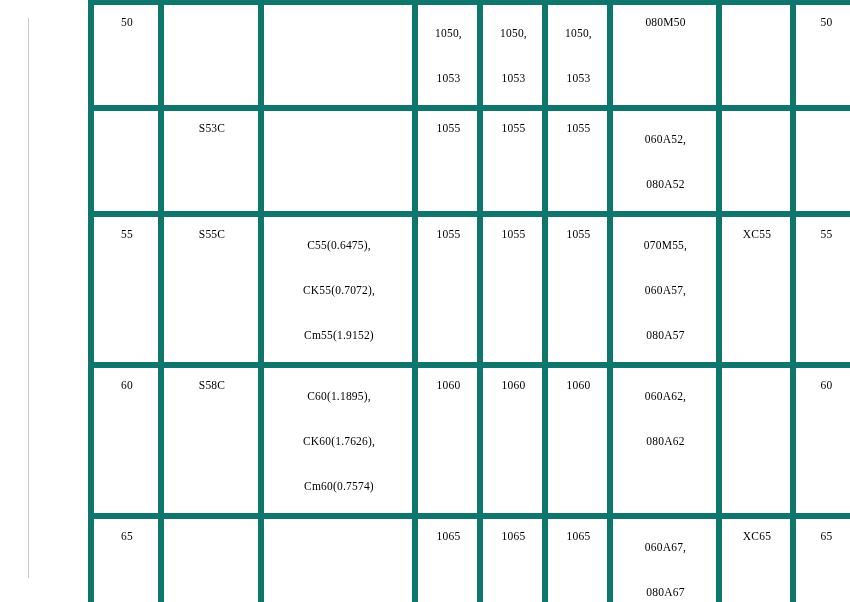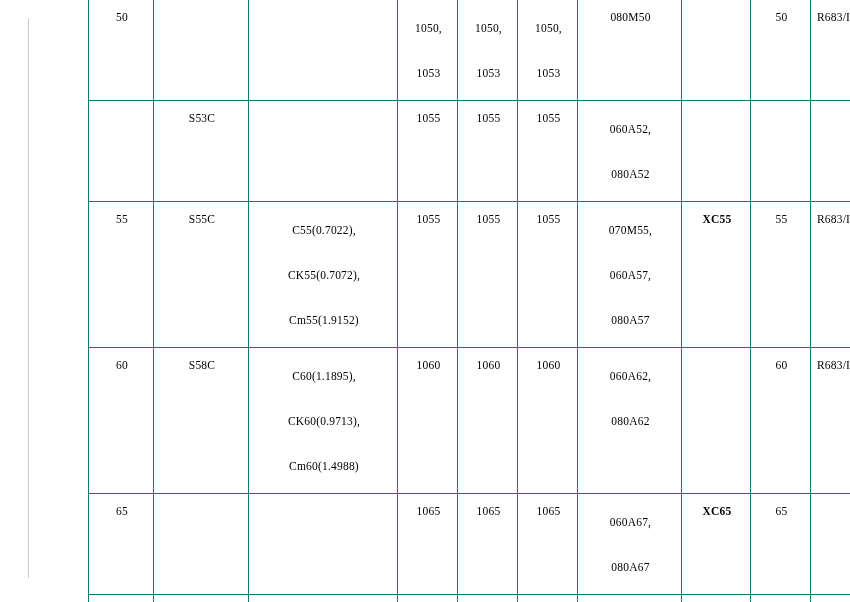--- a/index.html
+++ b/index.html
@@ -42,36 +42,36 @@
     width: 762px;
   }
   table.spec {
     border-collapse: collapse;
     table-layout: fixed;
     width: 762px;
     font-size: 11.5px;
     color: #000000;
   }
   table.spec td {
-    border: 1px solid #0f766e;
+    border: 6px solid #0f766e;
     vertical-align: top;
     padding: 6px 2px 4px 4px;
     line-height: 22px;
     text-align: center;
     letter-spacing: 0.2px;
     font-family: "Liberation Serif", serif;
   }
   td.c0 { width: 58px; }
   td.c1 { width: 88px; }
   td.c2 { width: 142px; }
   td.c3 { width: 53px; }
   td.c4 { width: 53px; }
   td.c5 { width: 53px; }
   td.c6 { width: 97px; }
-  td.c7 { width: 62px; font-weight: bold; }
+  td.c7 { width: 62px; }
   td.c8 { width: 53px; }
   td.c9 { width: 103px; }
   .cell-lines > div {
     white-space: nowrap;
   }
   .lh-wide > div { line-height: 45px; }
   td.c9 .clip {
     overflow: hidden;
     white-space: nowrap;
     text-align: left;
@@ -184,21 +184,21 @@
                 <div>55</div>
               </div>
             </td>
             <td class="c1">
               <div class="cell-lines">
                 <div>S55C</div>
               </div>
             </td>
             <td class="c2">
               <div class="cell-lines lh-wide">
-                <div>C55(0.7022),</div>
+                <div>C55(0.6475),</div>
                 <div>CK55(0.7072),</div>
                 <div>Cm55(1.9152)</div>
               </div>
             </td>
             <td class="c3">
               <div class="cell-lines">
                 <div>1055</div>
               </div>
             </td>
             <td class="c4">
@@ -241,22 +241,22 @@
               </div>
             </td>
             <td class="c1">
               <div class="cell-lines">
                 <div>S58C</div>
               </div>
             </td>
             <td class="c2">
               <div class="cell-lines lh-wide">
                 <div>C60(1.1895),</div>
-                <div>CK60(0.9713),</div>
-                <div>Cm60(1.4988)</div>
+                <div>CK60(1.7626),</div>
+                <div>Cm60(0.7574)</div>
               </div>
             </td>
             <td class="c3">
               <div class="cell-lines">
                 <div>1060</div>
               </div>
             </td>
             <td class="c4">
               <div class="cell-lines">
                 <div>1060</div>

